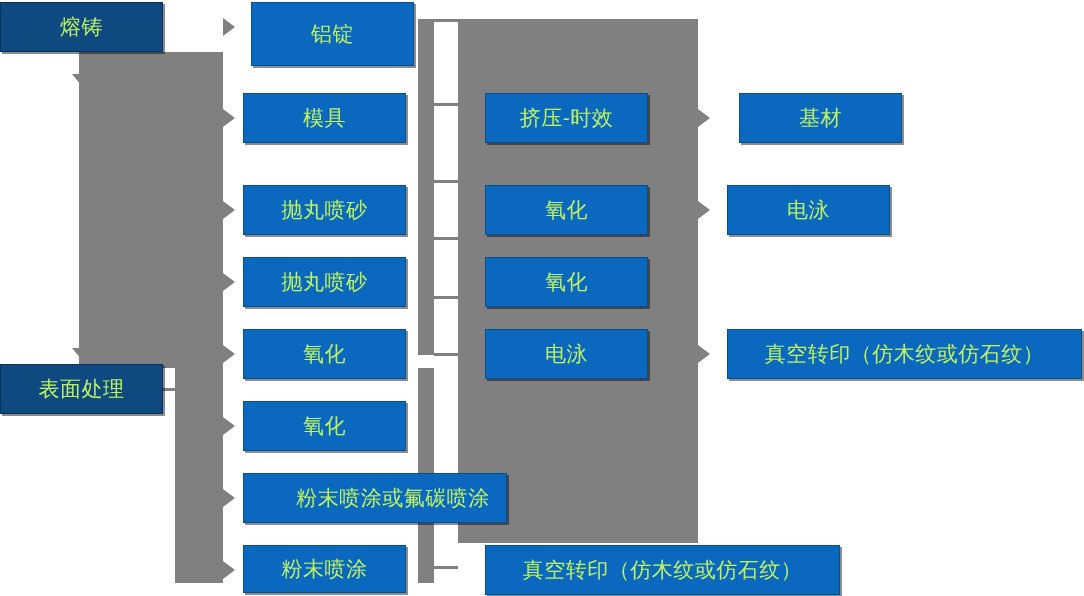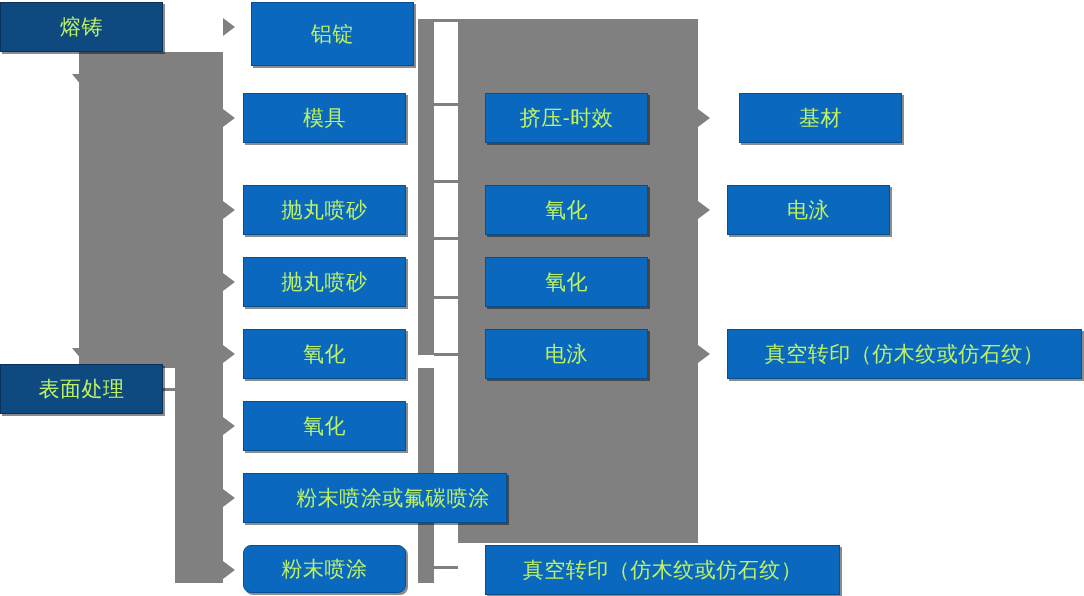--- a/index.html
+++ b/index.html
@@ -131,21 +131,21 @@
   </div>
   <div class="node mid" style="left:243px; top:329px; width:163px; height:50px;">
     <span>氧化</span>
   </div>
   <div class="node mid" style="left:243px; top:401px; width:163px; height:50px;">
     <span>氧化</span>
   </div>
   <div class="node mid" style="left:243px; top:473px; width:264px; height:50px;padding-left:36px;">
     <span>粉末喷涂或氟碳喷涂</span>
   </div>
-  <div class="node mid" style="left:243px; top:545px; width:163px; height:48px;border-radius:8px;">
+  <div class="node mid" style="left:243px; top:545px; width:163px; height:48px;">
     <span>粉末喷涂</span>
   </div>
 
   <div class="node mid" style="left:485px; top:93px; width:163px; height:50px;">
     <span>挤压-时效</span>
   </div>
   <div class="node mid" style="left:485px; top:185px; width:163px; height:50px;">
     <span>氧化</span>
   </div>
   <div class="node mid" style="left:485px; top:257px; width:163px; height:50px;">

